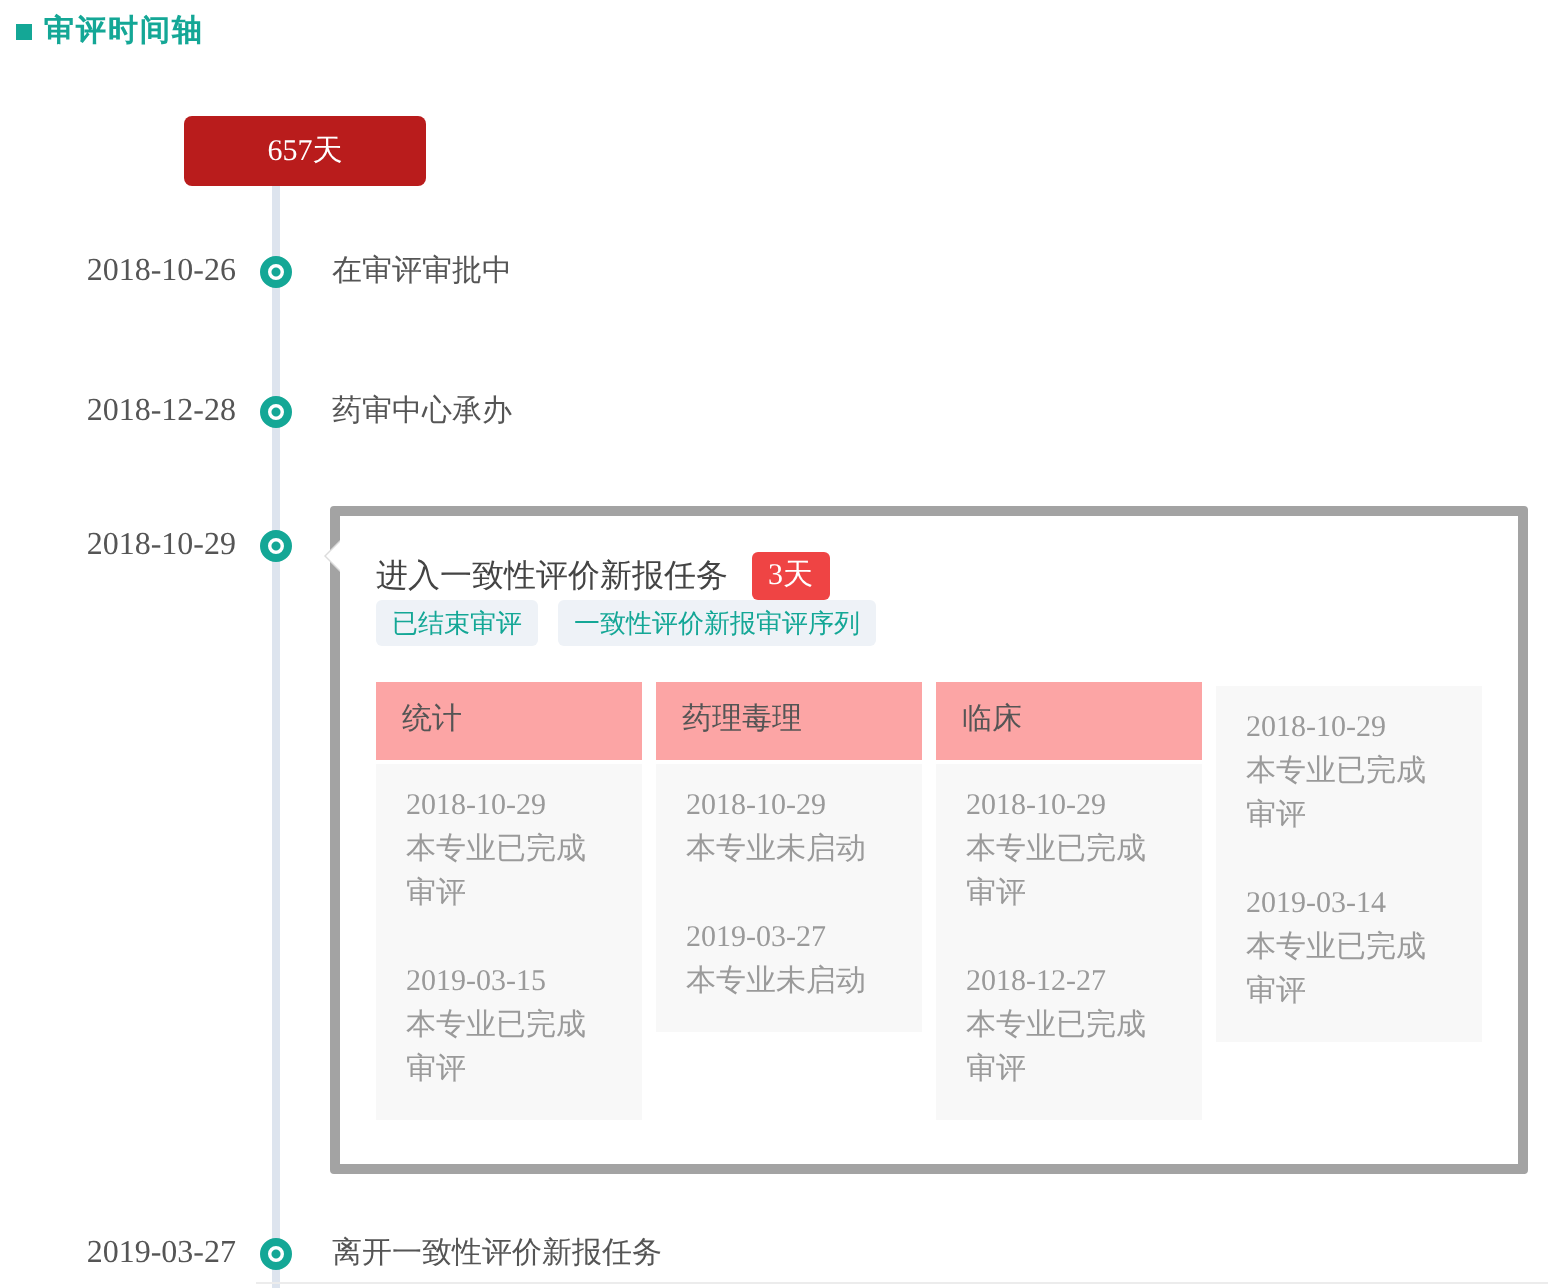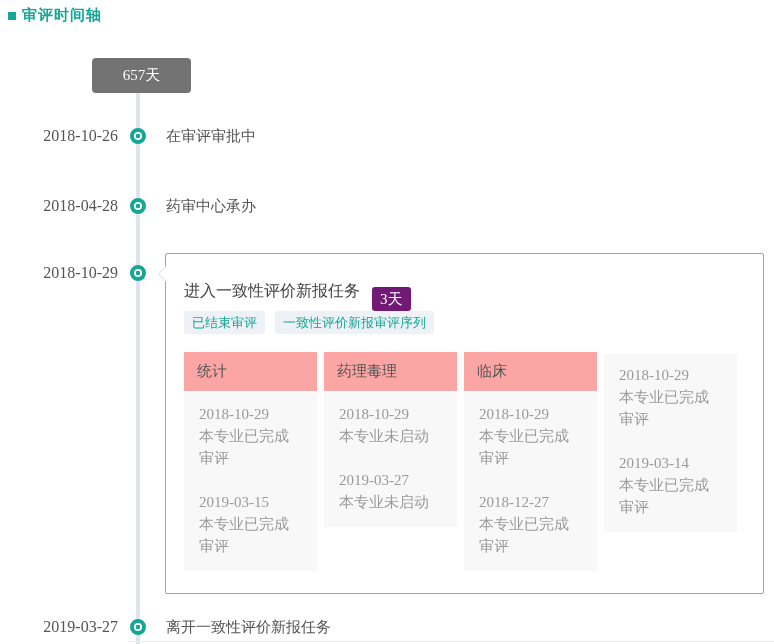--- a/index.html
+++ b/index.html
@@ -8,22 +8,22 @@
   .page {
     position:relative; width:774px; height:644px; background:#fff; overflow:hidden;font-family:Liberation Serif, serif;
   }
   
   .section-header { position:absolute; top:6px; left:8px; display:flex; align-items:center; }
   .bullet { width:8px; height:8px; background:#14a796; display:inline-block; margin-right:6px; }
   .section-title { font-size:15px; font-weight:bold; color:#14a796; letter-spacing:1px; }
 
   
   .total-badge {
-    position:absolute; left:92px; top:58px; width:99px; height:35px;
-    background:#737373; color:#fff; font-size:15px; border-radius:4px;
+    position:absolute; left:92px; top:58px; width:121px; height:35px;
+    background:#b91c1c; color:#fff; font-size:15px; border-radius:4px;
     display:flex; align-items:center; justify-content:center;
   }
 
   
   .vline { position:absolute; left:136px; top:93px; bottom:0; width:4px; background:#dde4ee; }
 
   
   .event { position:absolute; left:0; width:746px; height:24px; }
   .event .date {
     position:absolute; left:0; top:0; width:118px; text-align:right;
@@ -34,35 +34,35 @@
     border:4px solid #14a796;
     background:radial-gradient(circle, #14a796 0 2px, #ffffff 2.5px);
   }
   .event .label {
     position:absolute; left:166px; top:0; font-size:15px; color:#555; line-height:24px; white-space:nowrap;
   }
 
   
   .card {
     position:absolute; left:165px; top:253px; width:599px;
-    background:#fff; border:1px solid #a3a3a3; border-radius:2px;
+    background:#fff; border:5px solid #a3a3a3; border-radius:2px;
     padding:18px 18px 22px 18px;
   }
   .caret-outer, .caret-inner {
     position:absolute; width:0; height:0;
     border-top:8px solid transparent; border-bottom:8px solid transparent;
   }
   .caret-outer { left:-8px; top:12px; border-right:8px solid #dcdcdc; }
   .caret-inner { left:-7px; top:12px; border-right:8px solid #ffffff; }
 
   .card-head { display:flex; align-items:center; }
   .card-title { font-size:16px; color:#444; }
   .duration-badge {
-    margin-left:12px; background:#701a75; color:#fff; font-size:15px;
-    padding:2px 8px; border-radius:3px; line-height:20px;margin-top:15px;
+    margin-left:12px; background:#ef4444; color:#fff; font-size:15px;
+    padding:2px 8px; border-radius:3px; line-height:20px;
   }
 
   .card-tags { display:flex; }
   .tag {
     background:#eef2f7; color:#14a796; font-size:13px;
     padding:4px 8px; border-radius:3px; margin-right:10px; line-height:15px; white-space:nowrap;
   }
 
   .card-cols { margin-top:18px; display:flex; align-items:flex-start; gap:7px; }
   .col { width:133px; }
@@ -91,21 +91,21 @@
 
   <div class="vline"></div>
 
   <div class="event" style="top:124px">
     <span class="date">2018-10-26</span>
     <span class="dot"></span>
     <span class="label">在审评审批中</span>
   </div>
 
   <div class="event" style="top:194px">
-    <span class="date">2018-04-28</span>
+    <span class="date">2018-12-28</span>
     <span class="dot"></span>
     <span class="label">药审中心承办</span>
   </div>
 
   <div class="event" style="top:261px">
     <span class="date">2018-10-29</span>
     <span class="dot"></span>
   </div>
 
   <div class="card">

